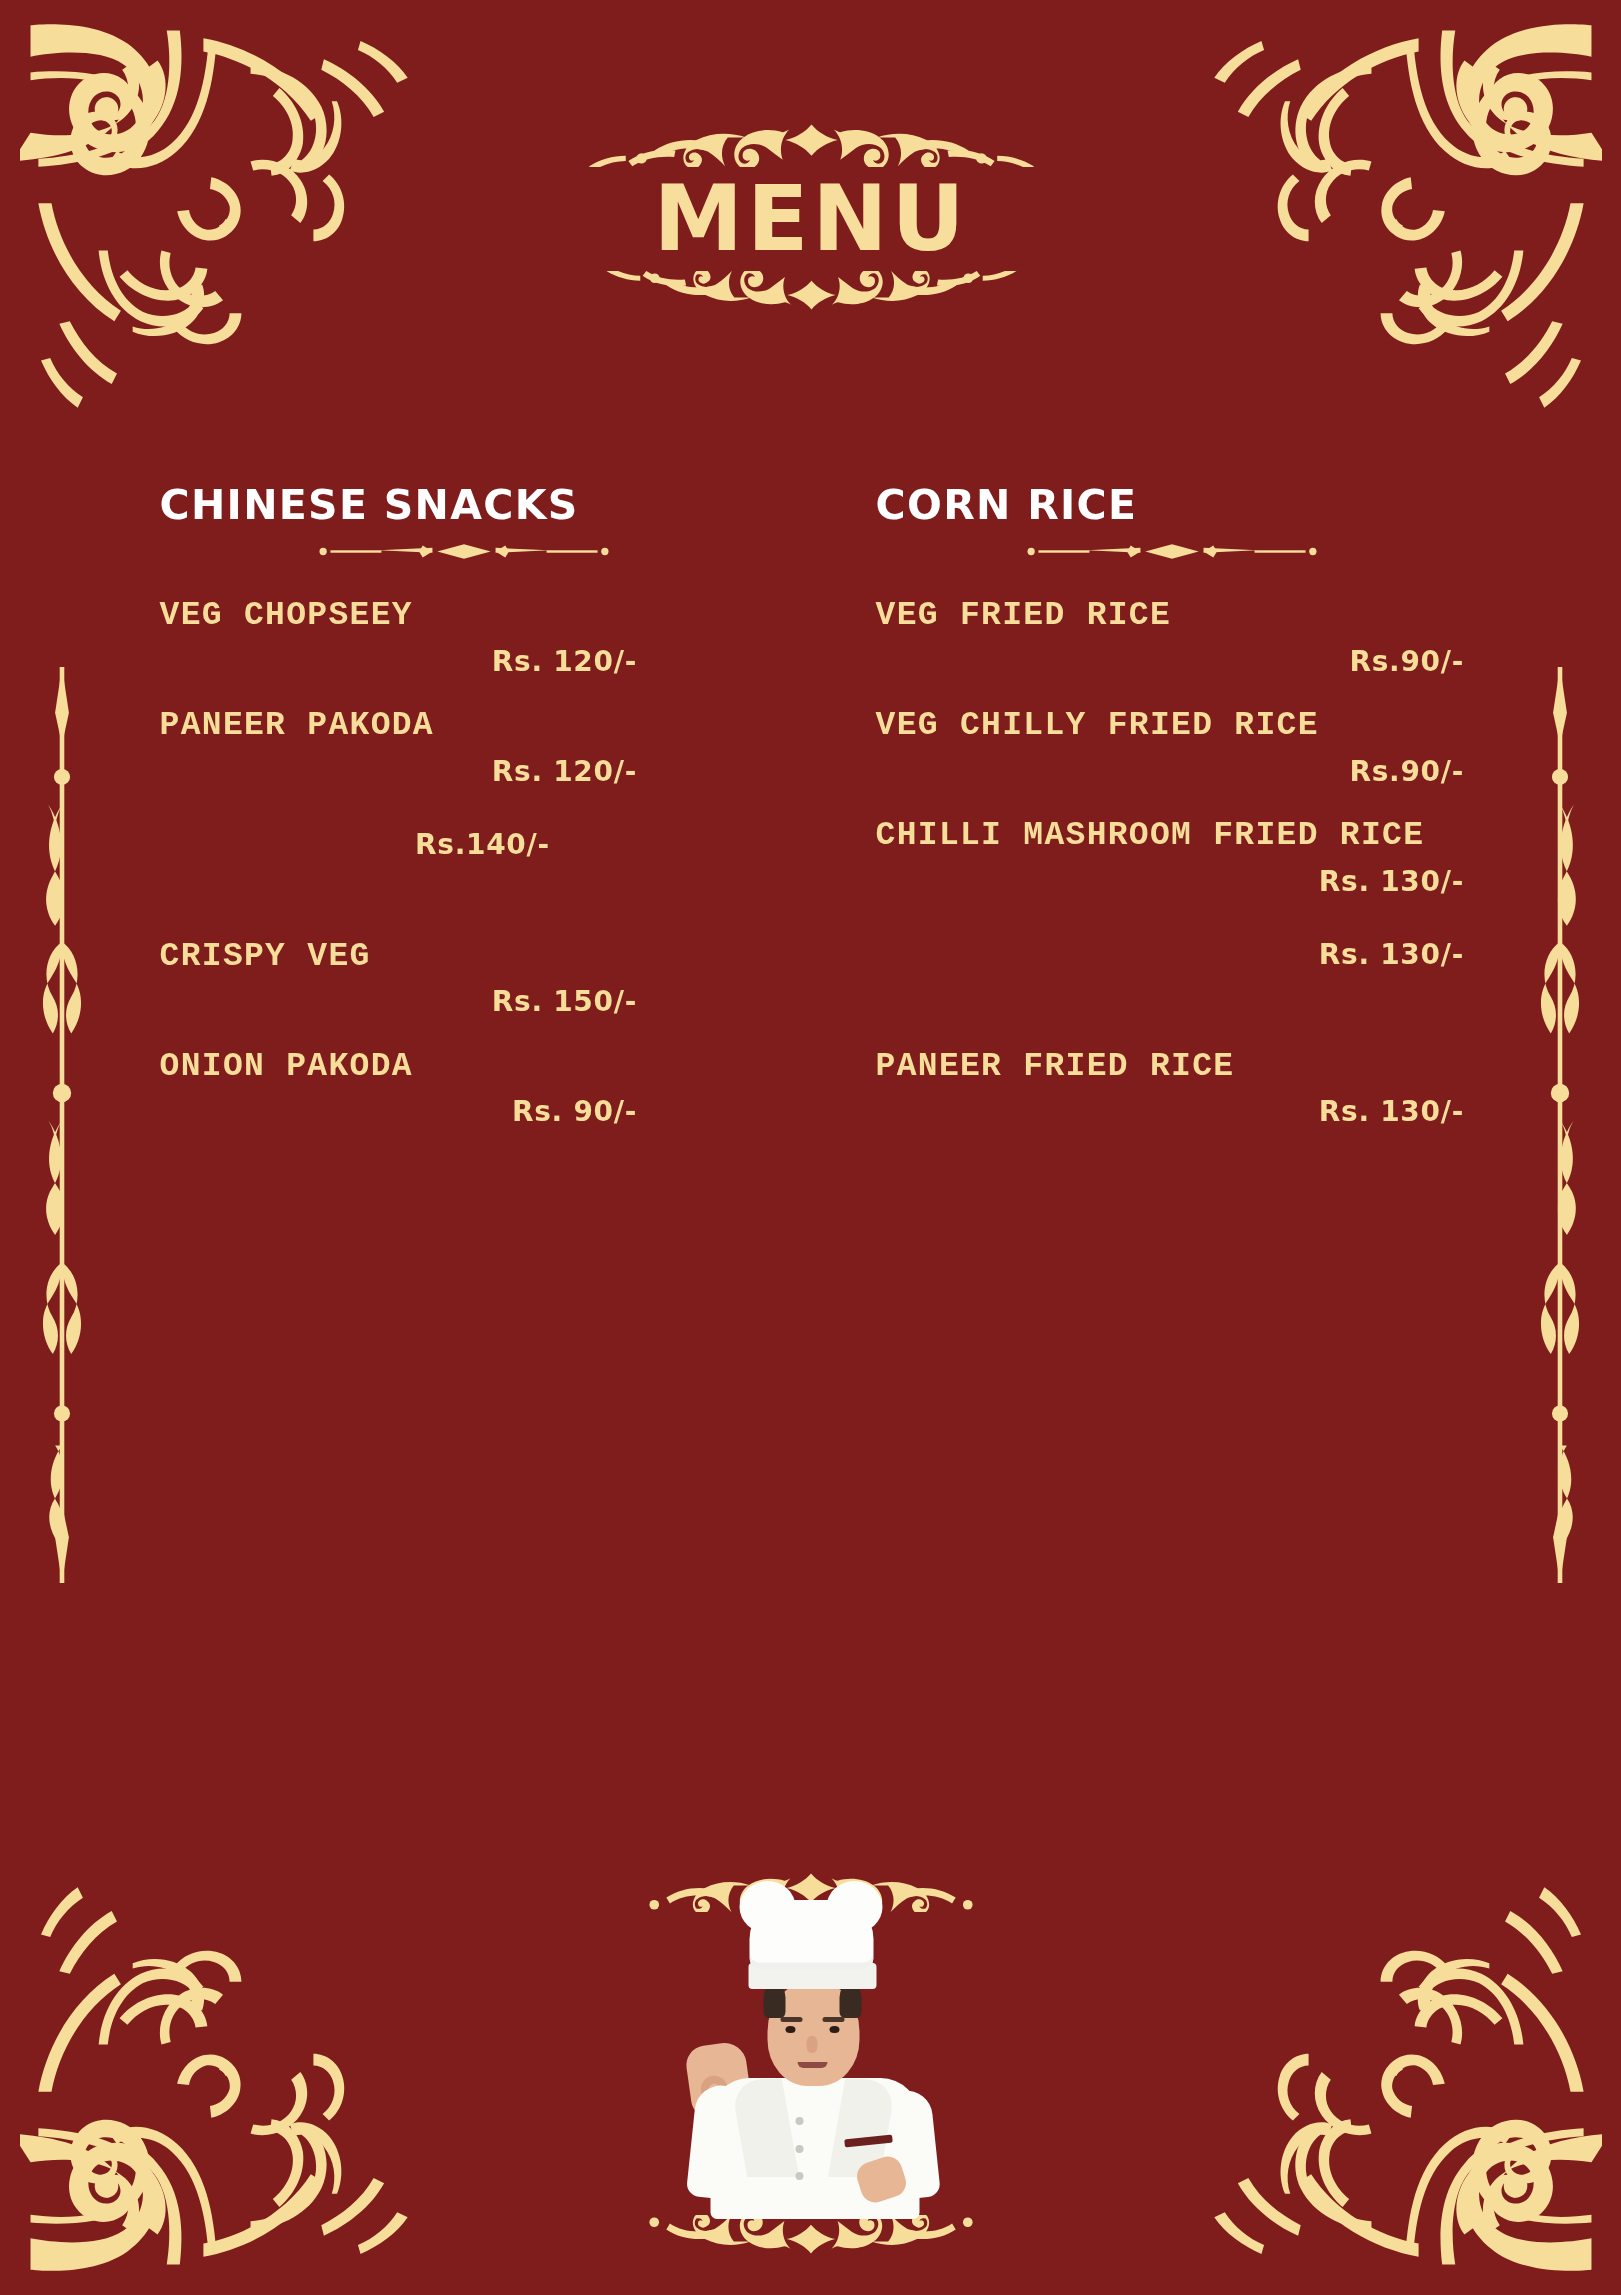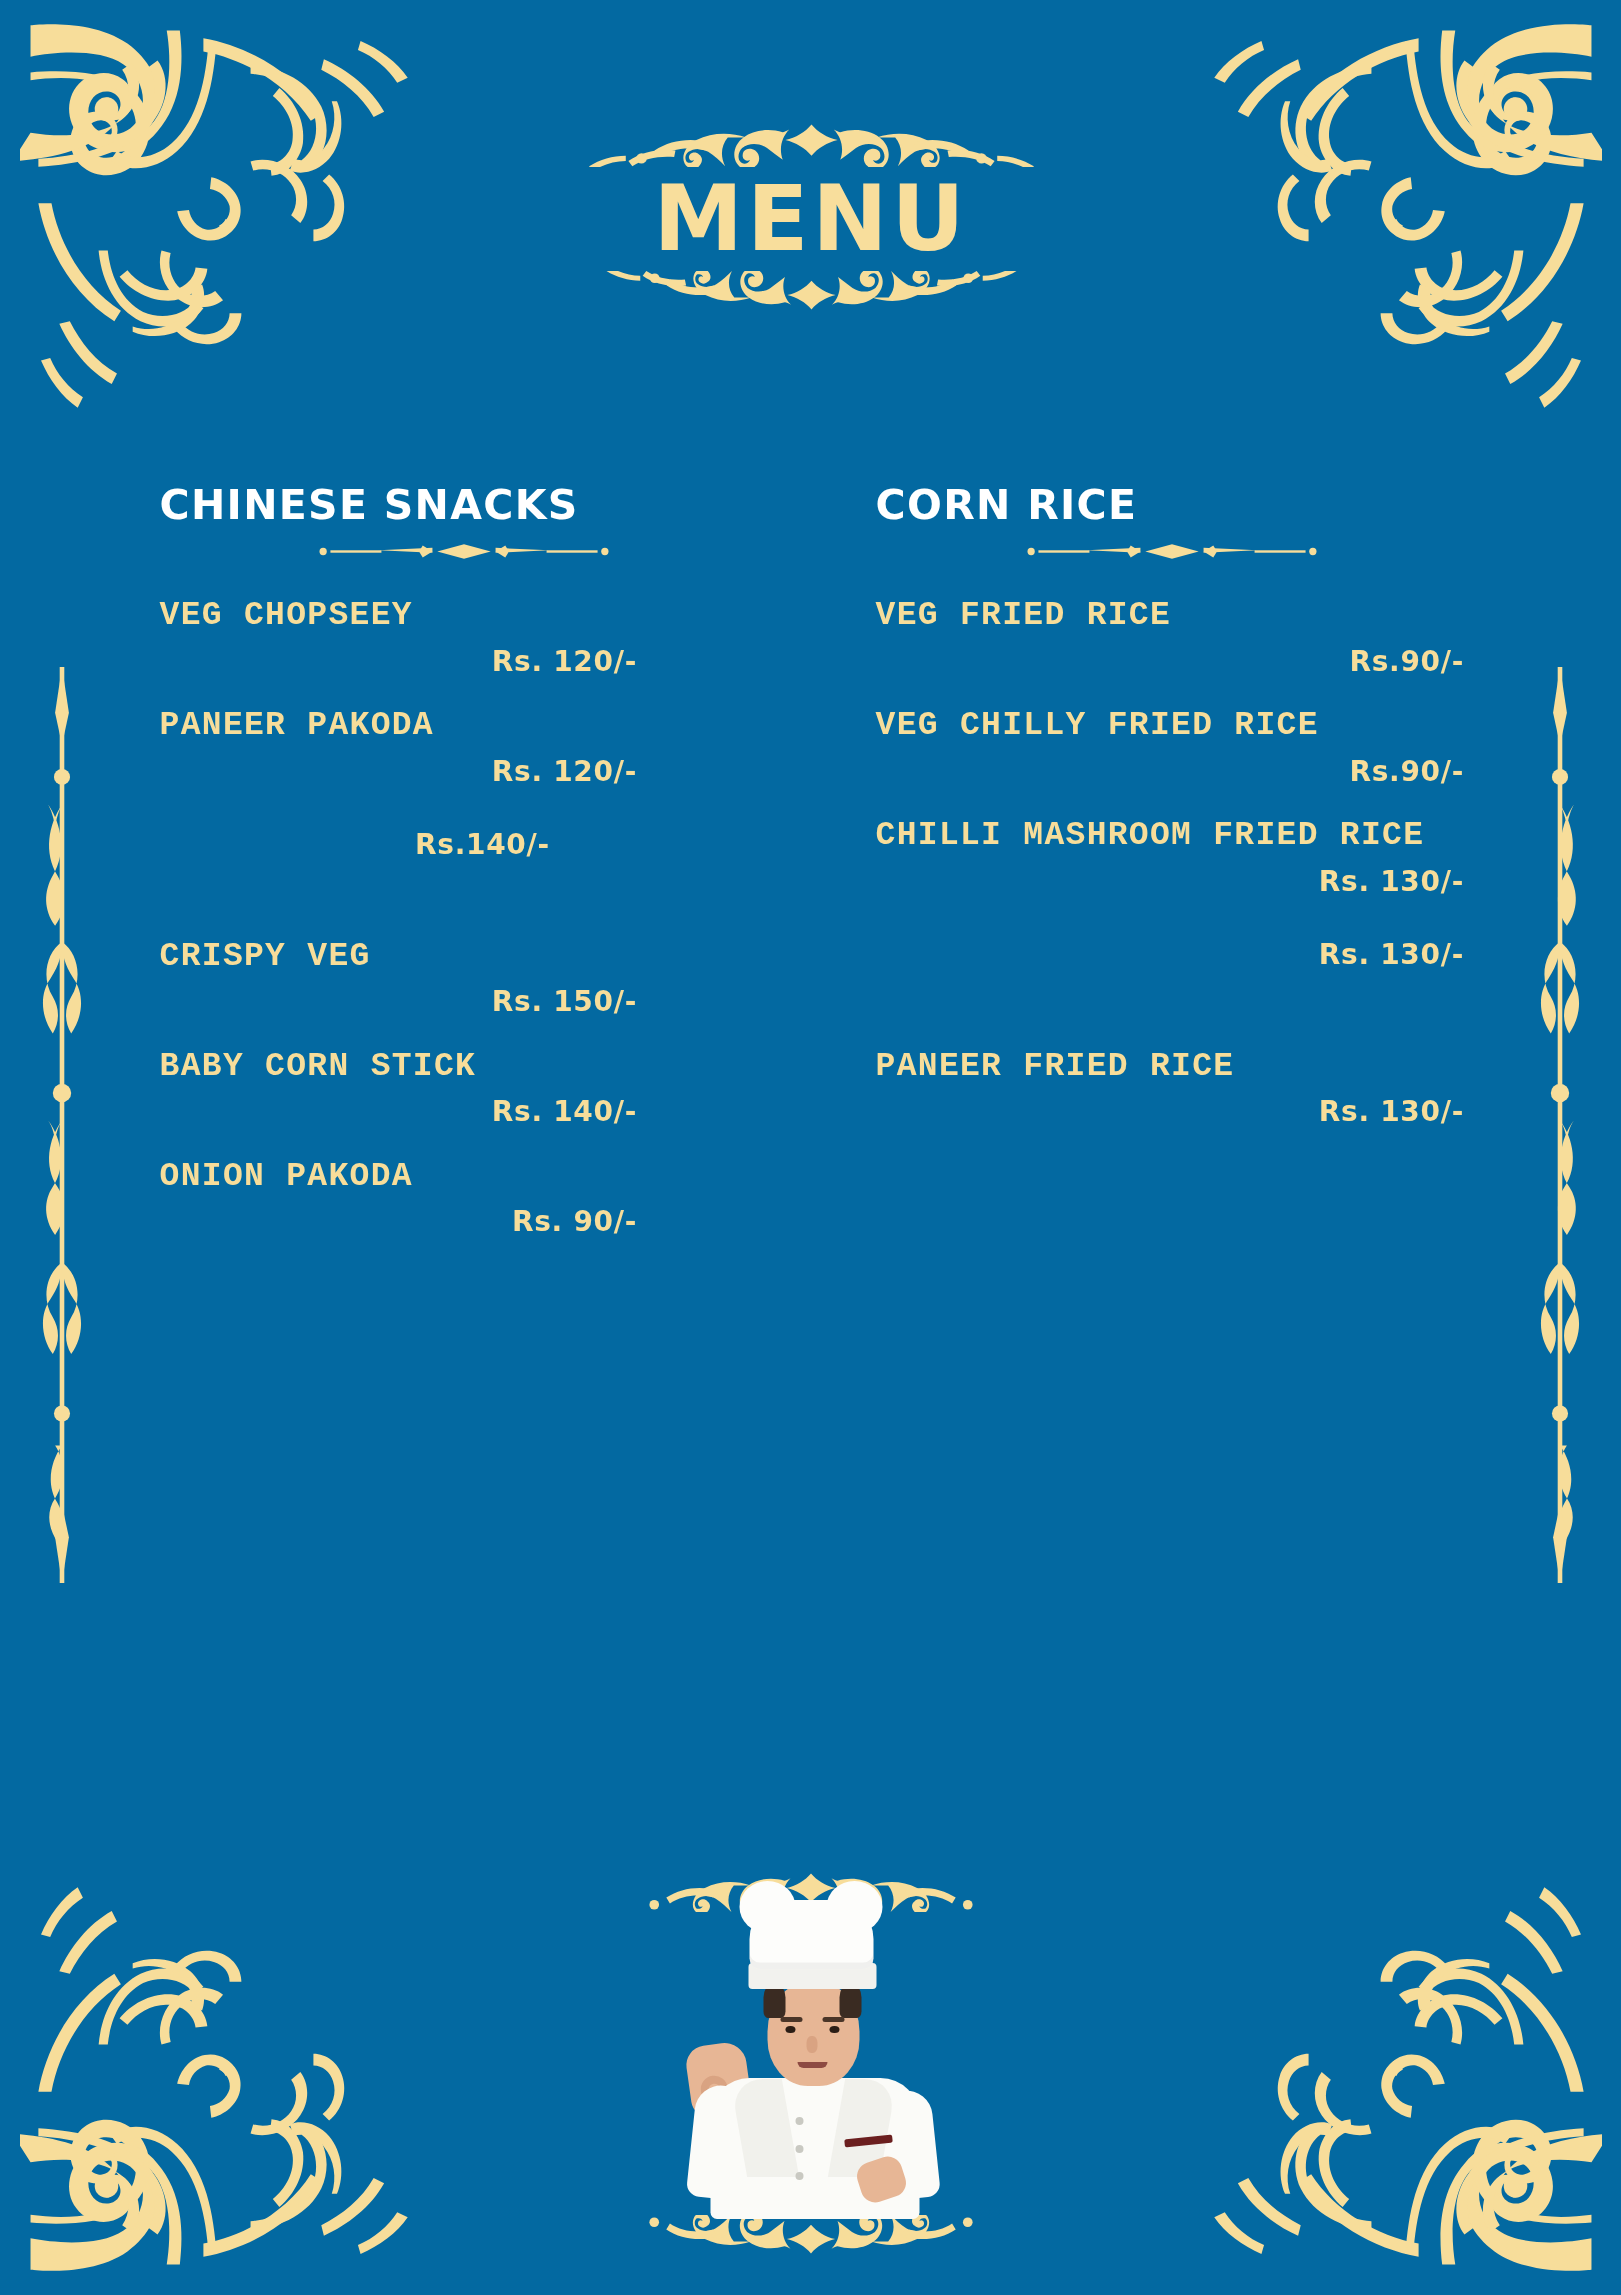--- a/index.html
+++ b/index.html
@@ -13,21 +13,21 @@
     position: relative;
     overflow: hidden;
     font-family: "Liberation Sans", sans-serif;
     color: #f7dd9a;
   }
 
   
   #page {
     position: absolute;
     inset: 0;
-    background: #0369a1;
+    background: #7f1d1d;
   }
 
   
   .corner {
     position: absolute;
     width: 393px;
     height: 406px;
     pointer-events: none;
   }
   .corner svg { width: 100%; height: 100%; display:block; }
@@ -553,24 +553,20 @@
         <div class="item-price">Rs. 120/-</div>
       </div>
       <div class="item">
         <div class="item-price" style="text-align:left; padding-left:275px;">Rs.140/-</div>
       </div>
       <div class="item">
         <div class="item-name">CRISPY VEG</div>
         <div class="item-price">Rs. 150/-</div>
       </div>
       <div class="item">
-        <div class="item-name">BABY CORN STICK</div>
-        <div class="item-price">Rs. 140/-</div>
-      </div>
-      <div class="item">
         <div class="item-name">ONION PAKODA</div>
         <div class="item-price">Rs. 90/-</div>
       </div>
     </div>
 
     <div class="column col-right">
       <div class="col-heading">CORN RICE</div>
       <svg class="col-rule" viewBox="0 0 260 14" xmlns="http://www.w3.org/2000/svg">
         <g fill="#f7dd9a">
           <path d="M130 1 l22 6 -22 6 -22-6z"></path>

